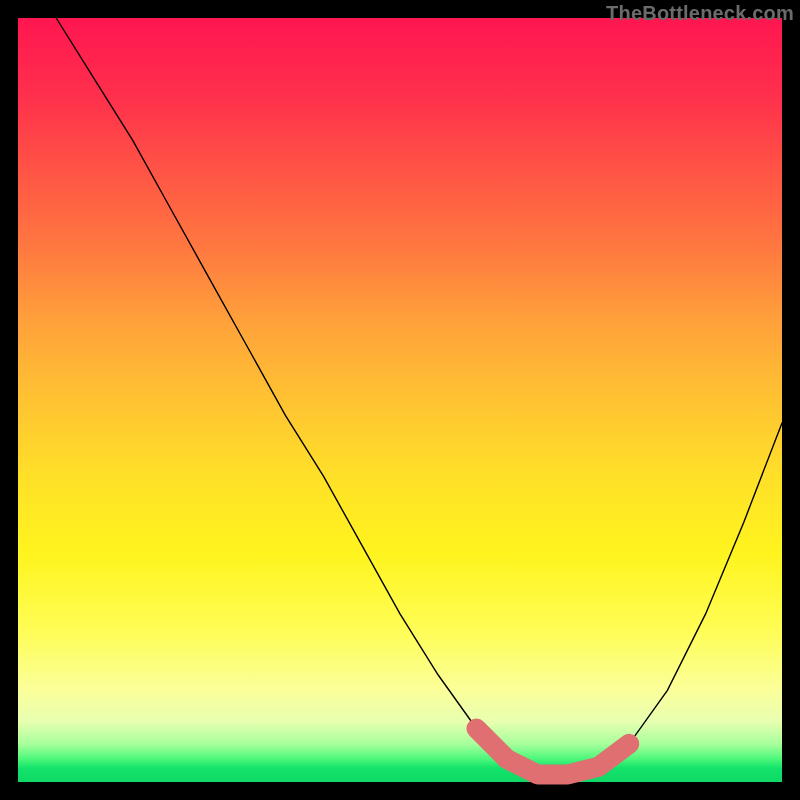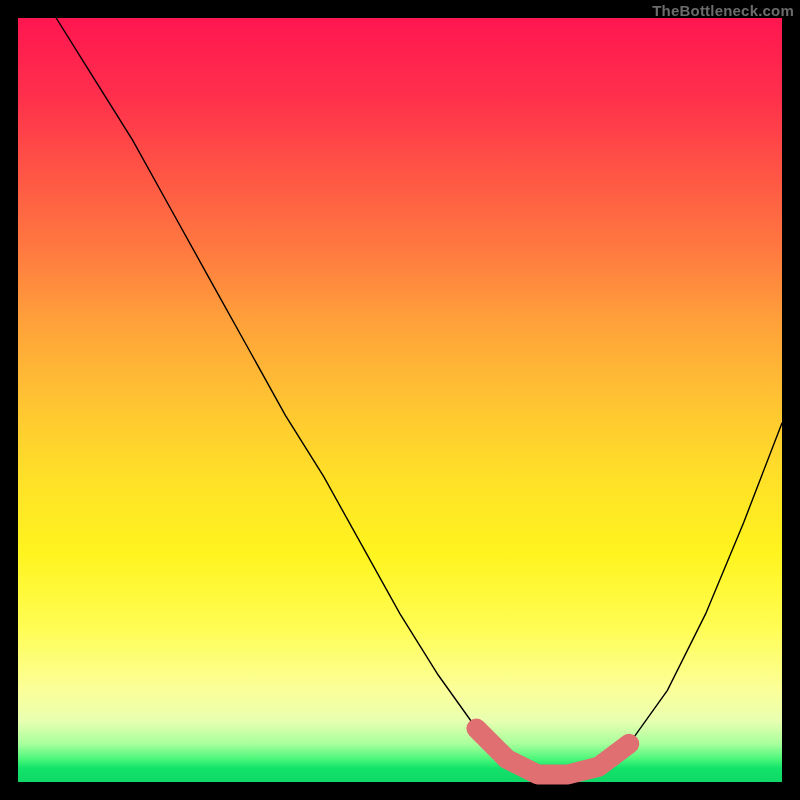--- a/index.html
+++ b/index.html
@@ -41,21 +41,21 @@
       #4bf77a 97%,
       #12e36a 98.2%,
       #0fd867 100%
     );
   }
   .attribution {
     position: absolute;
     top: 2px;
     right: 6px;
     color: #6b6b6b;
-    font-size: 15px;
+    font-size: 20px;
     font-weight: 600;
     letter-spacing: 0.2px;
     user-select: none;
     text-align: right;
   }
   svg.curve-layer {
     position: absolute;
     left: 18px;
     top: 18px;
     width: 764px;

